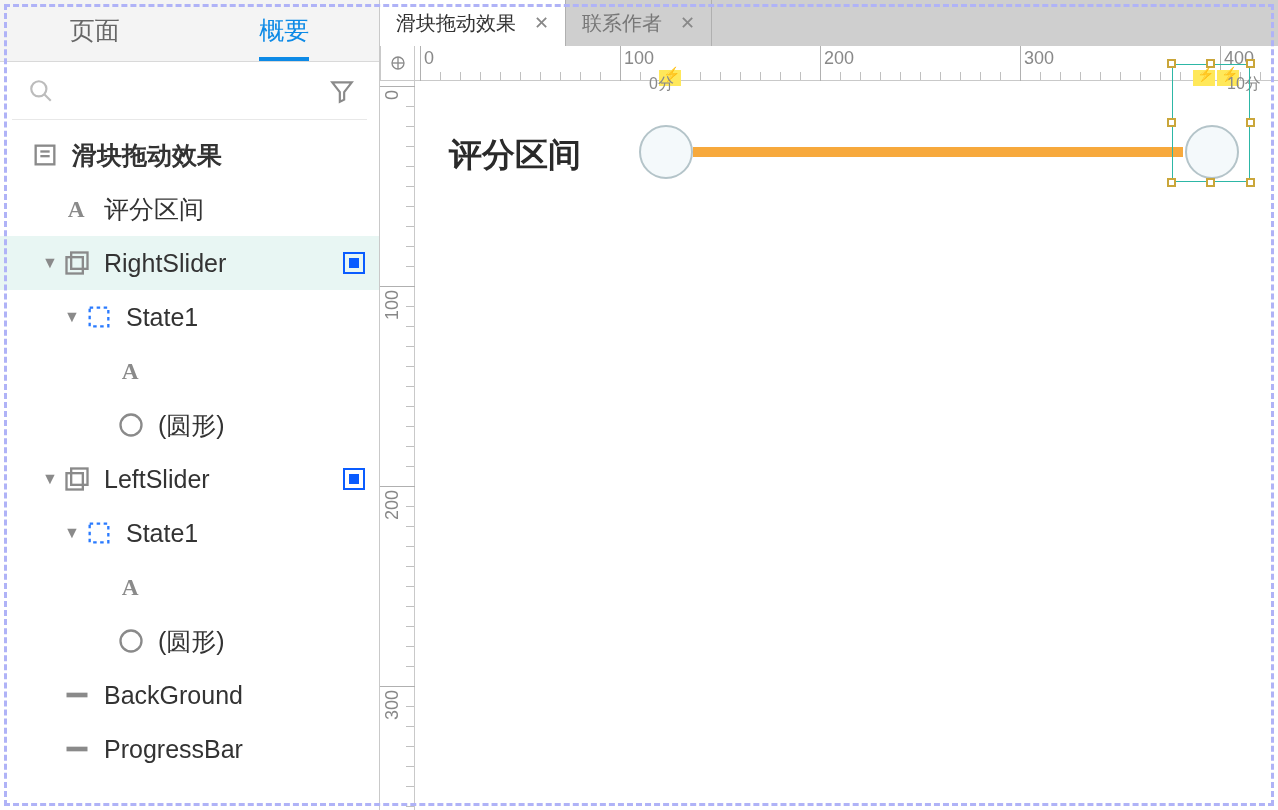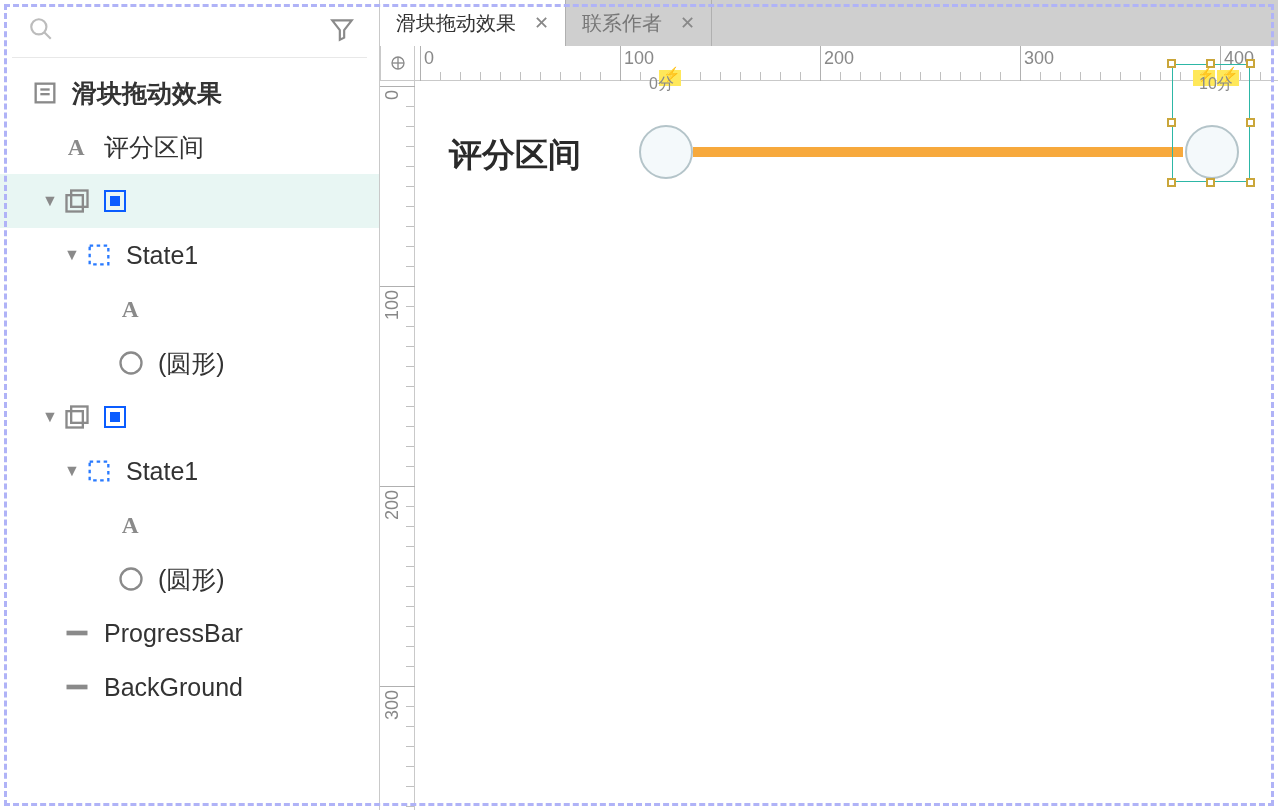--- a/index.html
+++ b/index.html
@@ -89,21 +89,21 @@
   .title-text { position: absolute; left: 34px; top: 52px; font-size: 33px; font-weight: 600; color: #2a2a2a; }
   .bar { position: absolute; left: 278px; top: 66px; width: 490px; height: 10px; background: #f7a93c; }
   .knob {
     position: absolute; width: 54px; height: 54px; border-radius: 50%;
     background: #f4f9fb; border: 2px solid #b4c4c9;
   }
   .knob-left { left: 224px; top: 44px; }
   .knob-right { left: 770px; top: 44px; }
   .score-label { position: absolute; font-size: 16px; color: #8a8a8a; }
   .score-left { left: 234px; top: -7px; }
-  .score-right { left: 784px; top: -7px; }
+  .score-right { left: 812px; top: -7px; }
   .lightning {
     position: absolute; width: 22px; height: 16px; background: #ffe85a;
   }
   .lightning::after { content: "⚡"; position: absolute; left: 4px; top: -4px; font-size: 14px; color: #c9a20a; }
   .ln1 { left: 244px; top: -11px; }
   .ln2 { left: 778px; top: -11px; }
   .ln3 { left: 802px; top: -11px; }
 
   
   .selbox {
@@ -118,20 +118,29 @@
   .h-bl { left: -6px; bottom: -6px; } .h-bm { left: 50%; margin-left:-5px; bottom:-6px; } .h-br { right:-6px; bottom:-6px; }
 </style>
 </head>
 <body>
 
 <div class="frame"></div>
 
 <div class="app">
 
   <div class="sidebar">
+    <div class="side-tabs">
+      <div class="side-tab">
+        <span>页面</span>
+      </div>
+      <div class="side-tab active">
+        <span>概要</span>
+        <span class="ind"></span>
+      </div>
+    </div>
 
     <div class="search-row">
       <span class="mag">
         <svg class="svg" width="26" height="26" viewBox="0 0 24 24" fill="none" stroke="currentColor" stroke-width="2">
             <circle cx="10" cy="10" r="7"></circle>
             <line x1="21" y1="21" x2="15" y2="15"></line>
           </svg>
       </span>
       <input type="text" style="flex: 1 1 0%; border: none; outline: none; font-size: 20px; margin-left: 10px; background: transparent;" placeholder="">
       <span class="filter">
@@ -163,20 +172,21 @@
           <span class="label">评分区间</span>
         </div>
         <div class="row ind1 selected">
           <span class="chev">▼</span>
           <span class="icon">
             <svg width="28" height="28" viewBox="0 0 24 24" fill="none" stroke="#8a8a8a" stroke-width="2">
               <rect x="3" y="7" width="14" height="14"></rect>
               <rect x="7" y="3" width="14" height="14"></rect>
             </svg>
           </span>
+          <span class="label">RightSlider</span>
           <span class="badge">
             <span class="dot"></span>
           </span>
         </div>
         <div class="row ind2">
           <span class="chev">▼</span>
           <span class="icon">
             <svg width="28" height="28" viewBox="0 0 24 24" fill="none" stroke="#2a7bff" stroke-width="2" stroke-dasharray="3 3">
               <rect x="4" y="4" width="16" height="16"></rect>
             </svg>
@@ -201,20 +211,21 @@
           <span class="label">(圆形)</span>
         </div>
         <div class="row ind1">
           <span class="chev">▼</span>
           <span class="icon">
             <svg width="28" height="28" viewBox="0 0 24 24" fill="none" stroke="#8a8a8a" stroke-width="2">
               <rect x="3" y="7" width="14" height="14"></rect>
               <rect x="7" y="3" width="14" height="14"></rect>
             </svg>
           </span>
+          <span class="label">LeftSlider</span>
           <span class="badge">
             <span class="dot"></span>
           </span>
         </div>
         <div class="row ind2">
           <span class="chev">▼</span>
           <span class="icon">
             <svg width="28" height="28" viewBox="0 0 24 24" fill="none" stroke="#2a7bff" stroke-width="2" stroke-dasharray="3 3">
               <rect x="4" y="4" width="16" height="16"></rect>
             </svg>
@@ -238,30 +249,30 @@
           </span>
           <span class="label">(圆形)</span>
         </div>
         <div class="row ind1">
           <span class="chev"></span>
           <span class="icon">
             <svg width="28" height="28" viewBox="0 0 24 24" fill="none" stroke="#8a8a8a" stroke-width="2">
               <line x1="3" y1="12" x2="21" y2="12" stroke-width="4"></line>
             </svg>
           </span>
+          <span class="label">BackGround</span>
+        </div>
+        <div class="row ind1">
+          <span class="chev"></span>
+          <span class="icon">
+            <svg width="28" height="28" viewBox="0 0 24 24" fill="none" stroke="#8a8a8a" stroke-width="2">
+              <line x1="3" y1="12" x2="21" y2="12" stroke-width="4"></line>
+            </svg>
+          </span>
           <span class="label">ProgressBar</span>
-        </div>
-        <div class="row ind1">
-          <span class="chev"></span>
-          <span class="icon">
-            <svg width="28" height="28" viewBox="0 0 24 24" fill="none" stroke="#8a8a8a" stroke-width="2">
-              <line x1="3" y1="12" x2="21" y2="12" stroke-width="4"></line>
-            </svg>
-          </span>
-          <span class="label">BackGround</span>
         </div>
       </div>
   </div>
 
   <div class="main">
     <div class="tabbar" id="tabbar">
         <div class="doc-tab active">
           <span>滑块拖动效果</span>
           <span class="close">✕</span>
         </div>

